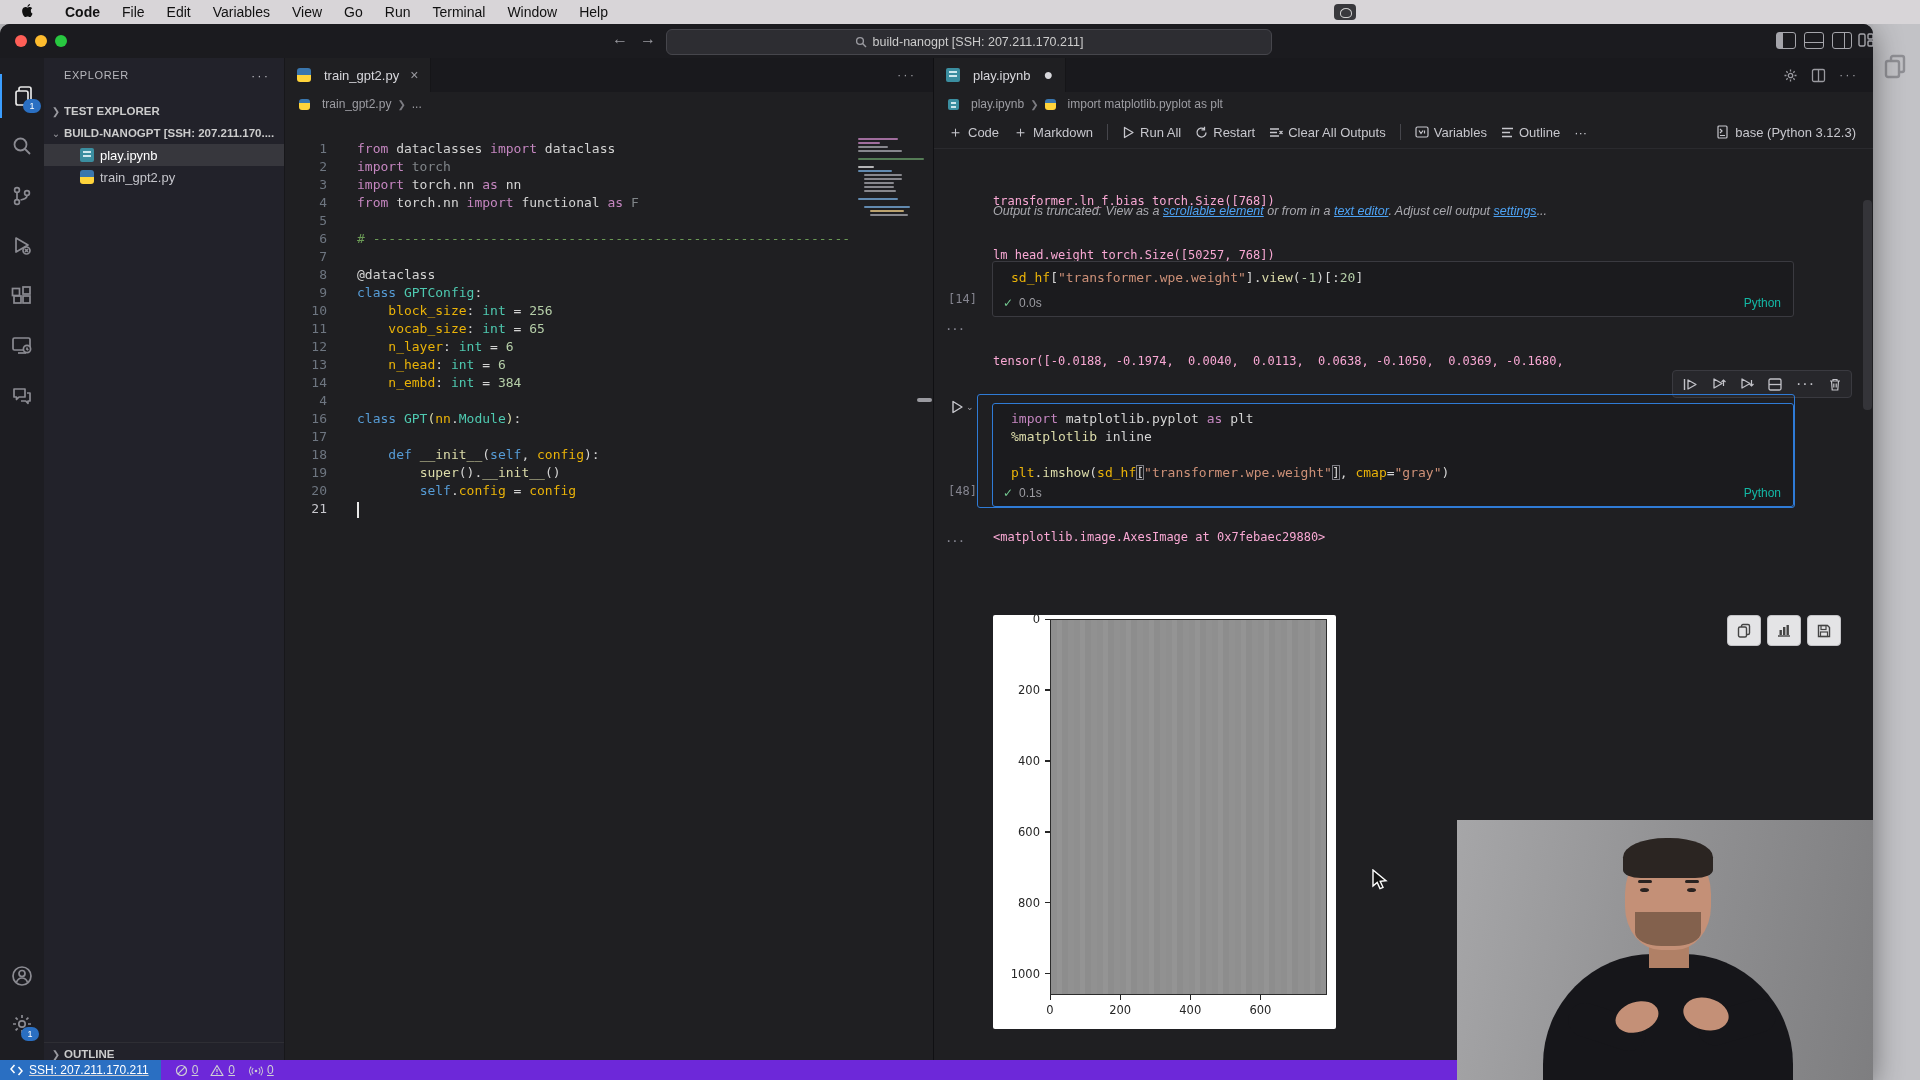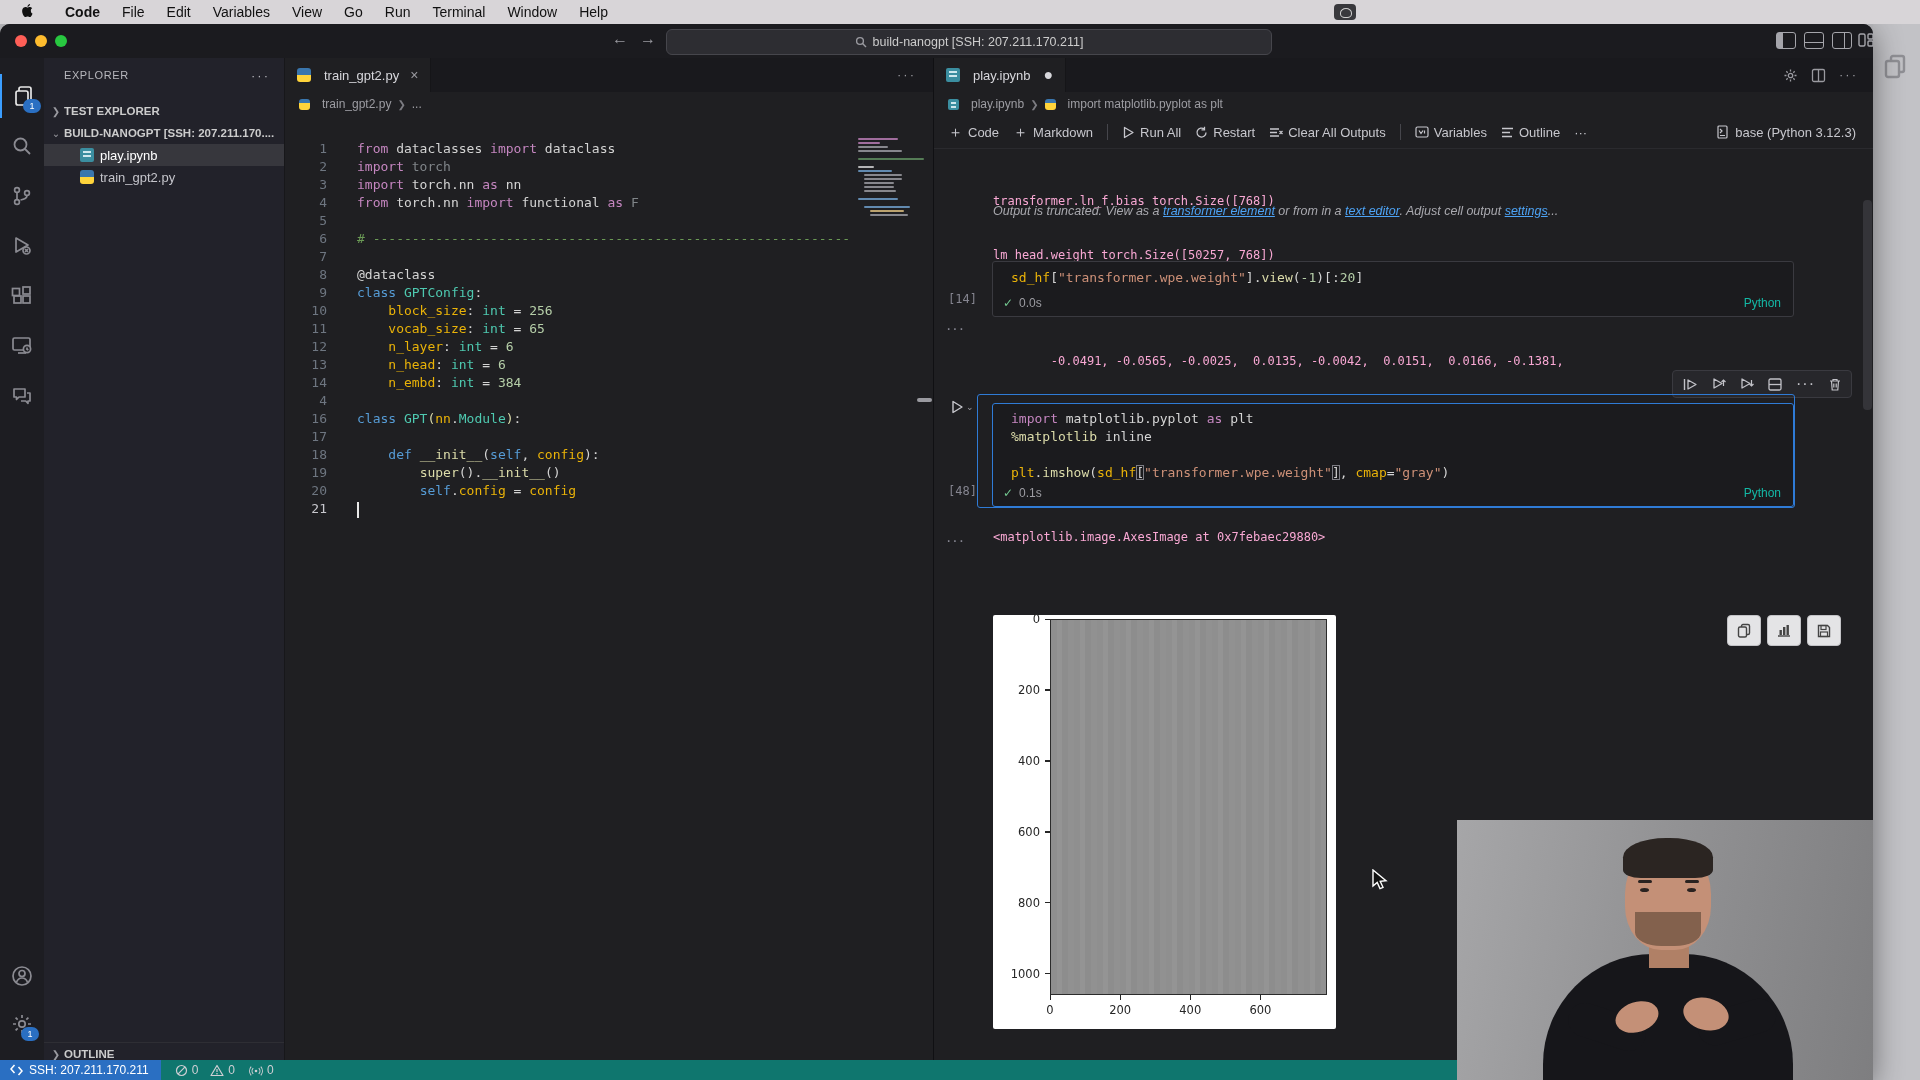--- a/index.html
+++ b/index.html
@@ -118,22 +118,22 @@
   .ytick .ytm{position:absolute;right:0;top:-0.5px;width:5px;height:1.2px;background:#262626;}
   .xtick{position:absolute;top:0;height:100%;width:0;}
   .xtick .xtm{position:absolute;left:-0.5px;top:0;width:1.2px;height:5px;background:#262626;}
   .xtick .xtl{position:absolute;left:0;top:8px;transform:translateX(-50%);font-family:"DejaVu Sans",sans-serif;font-size:11.5px;color:#262626;}
 
   .outbtn{position:absolute;width:32px;height:29px;background:#e4e4e6;border:1px solid #c2c2c6;border-radius:4px;
     display:flex;align-items:center;justify-content:center;color:#333;}
   .nb-scroll{position:absolute;right:2px;top:52px;width:9px;height:210px;background:#45454c;opacity:.55;border-radius:4px;}
 
   
-  .statusbar{position:absolute;left:0;top:1036px;width:100%;height:20px;background:#0f766e;color:#cfcfd4;
-    font-size:12px;display:flex;align-items:center;}
+  .statusbar{position:absolute;left:0;top:1036px;width:100%;height:20px;background:#6d28d9;color:#cfcfd4;
+    font-size:12px;display:flex;align-items:center;text-decoration:underline;}
   .remote{height:100%;background:#2a6fc2;color:#fff;display:flex;align-items:center;padding:0 12px 0 10px;gap:6px;}
   .sb-item{display:flex;align-items:center;gap:4px;margin-left:14px;}
 
   
   .webcam{position:absolute;left:1457px;top:820px;width:416px;height:260px;z-index:60;overflow:hidden;
     background:linear-gradient(100deg,#a6a6a8 0%,#939395 45%,#7e7e80 100%);}
   .wc-body{position:absolute;left:86px;bottom:-24px;width:250px;height:150px;background:#16161a;border-radius:110px 110px 0 0;}
   .wc-neck{position:absolute;left:192px;top:118px;width:40px;height:30px;background:#b08066;}
   .wc-head{position:absolute;left:168px;top:26px;width:86px;height:104px;background:#c49077;border-radius:46% 46% 42% 42%;}
   .wc-hair{position:absolute;left:166px;top:18px;width:90px;height:40px;background:#2b2522;border-radius:48% 48% 20% 20%;}
@@ -446,35 +446,36 @@
           </span>
       </div>
 
       <div class="nb-body">
 
         <div class="abs out-mono mono" style="left:59px;top:8px">
           <div>transformer.ln_f.bias torch.Size([768])</div>
           <div>lm_head.weight torch.Size([50257, 768])</div>
         </div>
         <div class="abs trunc" style="left:59px;top:56px">
-          <span>Output is truncated. View as a </span><a>transformer element</a><span> or from in a </span><a>text editor</a><span>. Adjust cell output </span><a>settings</a><span>...</span>
+          <span>Output is truncated. View as a </span><a>scrollable element</a><span> or from in a </span><a>text editor</a><span>. Adjust cell output </span><a>settings</a><span>...</span>
         </div>
 
         <div class="cellbox" style="left:58px;top:113px;width:800px;height:54px">
           <div class="mono abs" style="left:18px;top:7px;font-size:13px;line-height:18px;white-space:pre"><div class="cl"><span class="tk-v">sd_hf</span><span class="tk-w">[</span><span class="tk-s">"transformer.wpe.weight"</span><span class="tk-w">].</span><span class="tk-f">view</span><span class="tk-w">(</span><span class="tk-n">-1</span><span class="tk-w">)[:</span><span class="tk-n">20</span><span class="tk-w">]</span></div></div>
           <div class="execrow">
             <span class="chk">✓</span>
             <span>0.0s</span>
             <span class="lang">Python</span>
           </div>
         </div>
         <span class="gut-label mono" style="left:14px;top:144px">[14]</span>
 
         <div class="abs" style="left:12px;top:172px;color:#858590;letter-spacing:1px">···</div>
         <div class="abs out-mono mono" style="left:59px;top:168px">
+          <div>tensor([-0.0188, -0.1974,  0.0040,  0.0113,  0.0638, -0.1050,  0.0369, -0.1680,</div>
           <div>        -0.0491, -0.0565, -0.0025,  0.0135, -0.0042,  0.0151,  0.0166, -0.1381,</div>
           <div>        -0.0063, -0.0461,  0.0267, -0.2042])</div>
         </div>
 
         <div class="cell-toolbar" style="left:738px;top:222px">
           <svg width="15" height="13" viewBox="0 0 15 13">
               <path d="M1.5 1v11" stroke="#c2c2c8" stroke-width="1.4"></path>
               <path d="M5 2l8 4.5L5 11z" fill="none" stroke="#c2c2c8" stroke-width="1.3" stroke-linejoin="round"></path>
             </svg>
           <svg width="14" height="14" viewBox="0 0 14 14">

